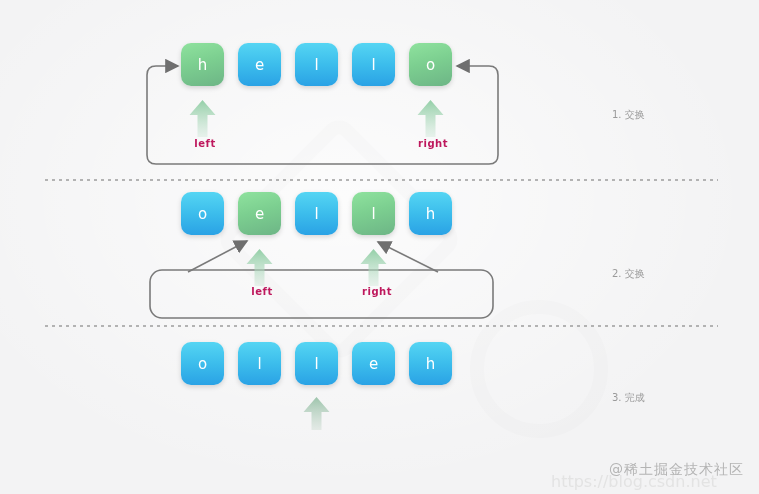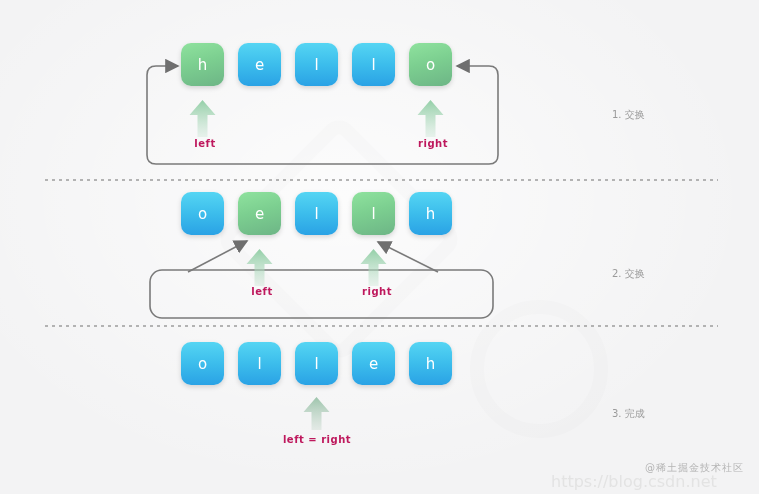--- a/index.html
+++ b/index.html
@@ -40,21 +40,21 @@
     position:absolute;color:#be185d;font-size:10px;letter-spacing:.5px;
     transform:translateX(-50%);white-space:nowrap;font-weight:bold;
   }
   .step-label{
     position:absolute;left:592px;color:#9a9a9a;font-size:10px;white-space:nowrap;margin-left:20px;
   }
   svg.lines{position:absolute;left:0;top:0;pointer-events:none;}
 
   .handle-mark{
     position:absolute;right:15px;top:461px;
-    color:#b4b4b4;font-size:10px;letter-spacing:1px;white-space:nowrap;
+    color:#b4b4b4;font-size:14px;letter-spacing:1px;white-space:nowrap;
   }
   .url-mark{
     position:absolute;left:551px;top:472px;
     color:#e3e3e3;font-size:16px;white-space:nowrap;
   }
 </style>
 </head>
 <body>
 
 <div class="stage">
@@ -149,19 +149,18 @@
   <div class="cell" style="left:295px;top:342px" data-color="blue">
     <span>l</span>
     </div>
   <div class="cell" style="left:352px;top:342px" data-color="blue">
     <span>e</span>
     </div>
   <div class="cell" style="left:409px;top:342px" data-color="blue">
     <span>h</span>
     </div>
 
-  <div class="ptr-label" style="left:317px;top:434px">left = right</div>
-  <div class="step-label" style="top:407px">3. 完成</div>
+  <div class="step-label" style="top:391px">3. 完成</div>
 
   <div class="url-mark">https://blog.csdn.net</div>
   <div class="handle-mark">@稀土掘金技术社区</div>
 
 </div>
 
 </body></html>

